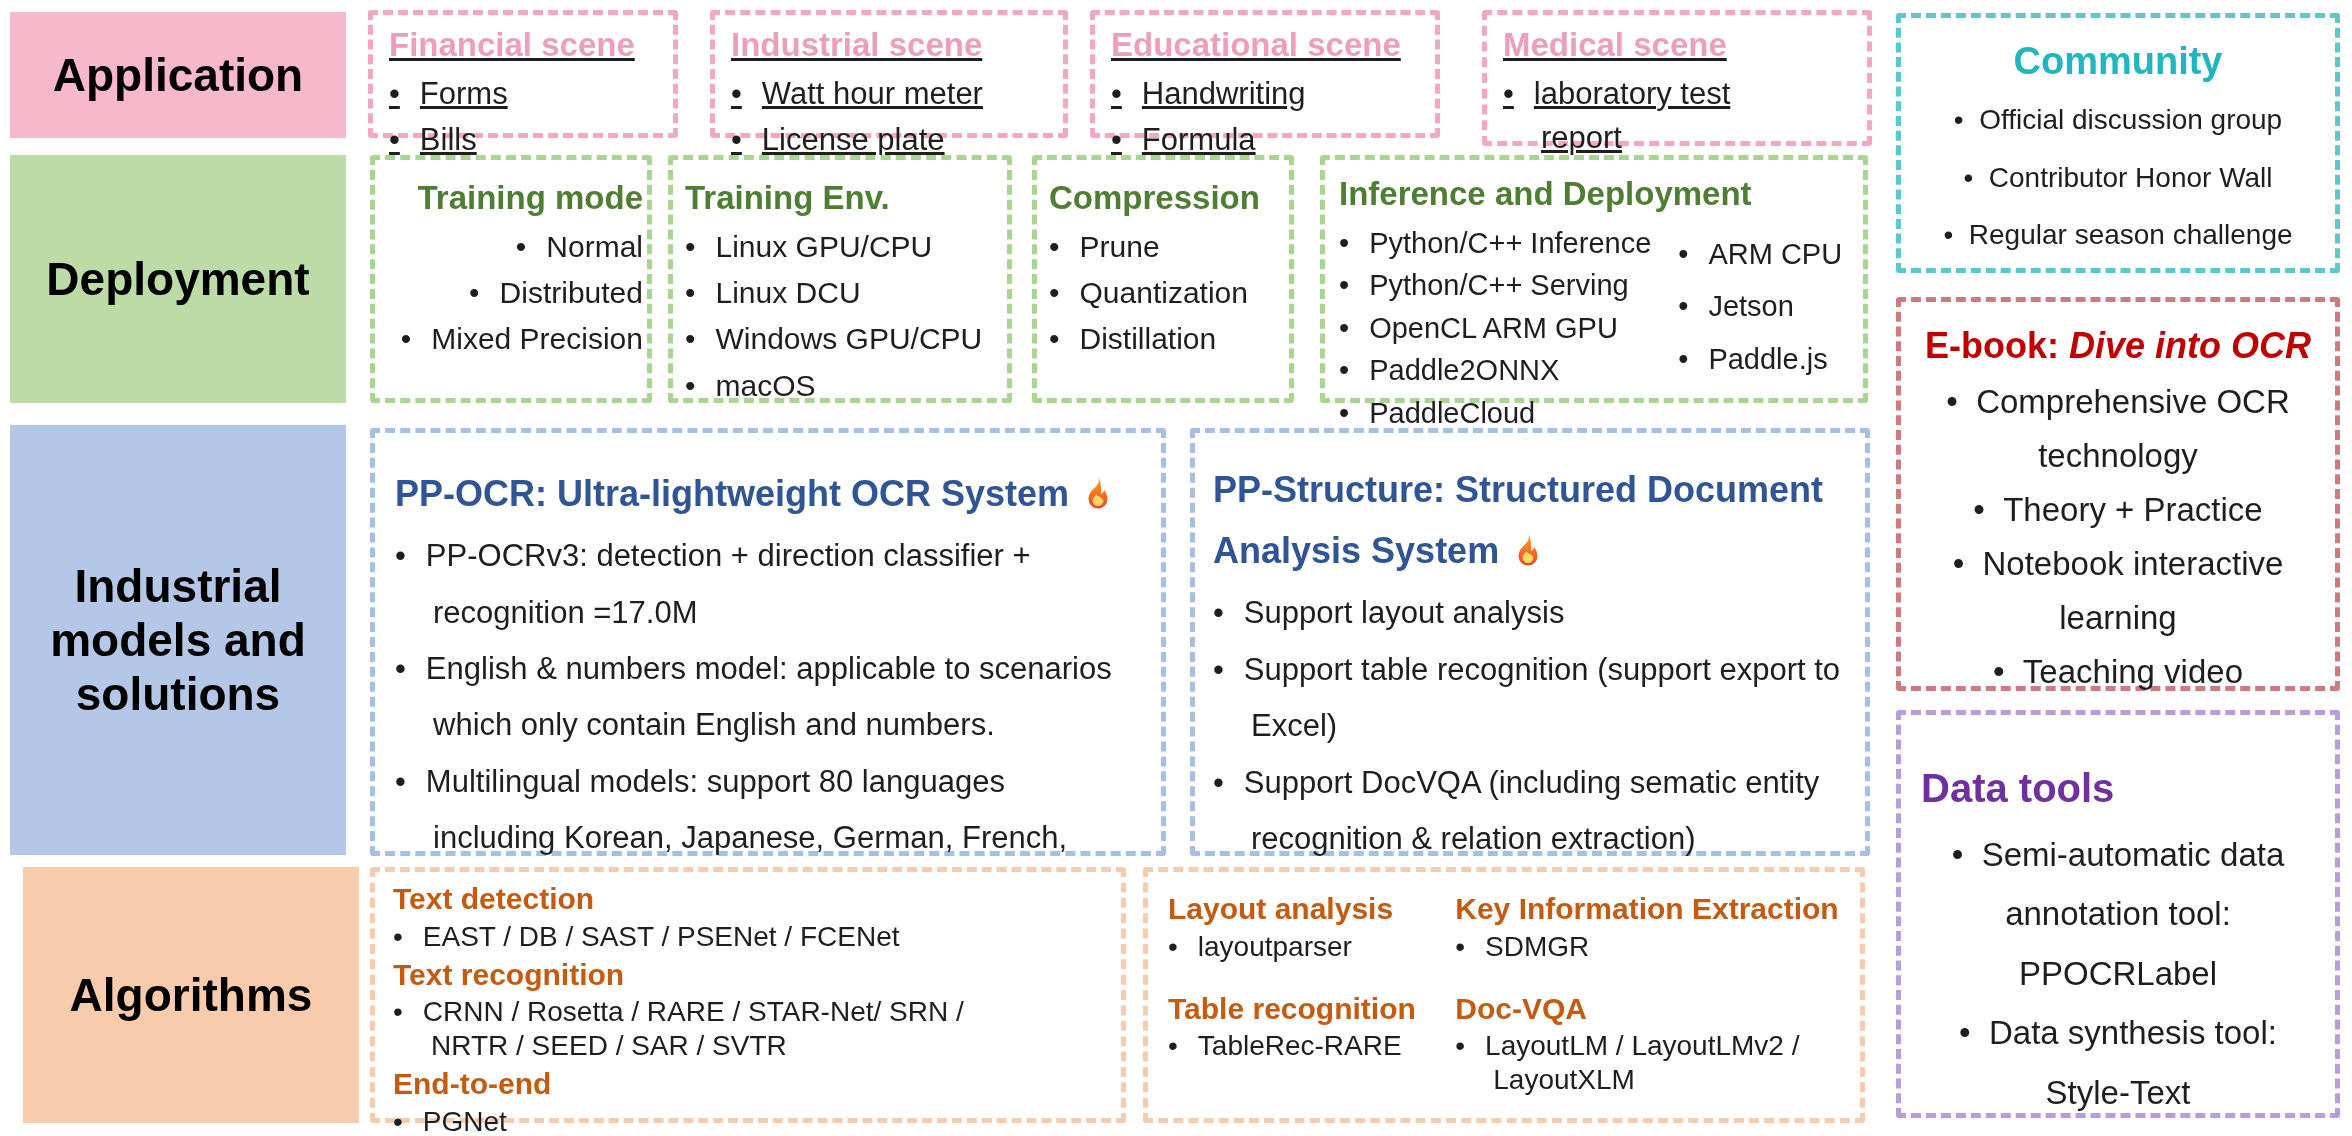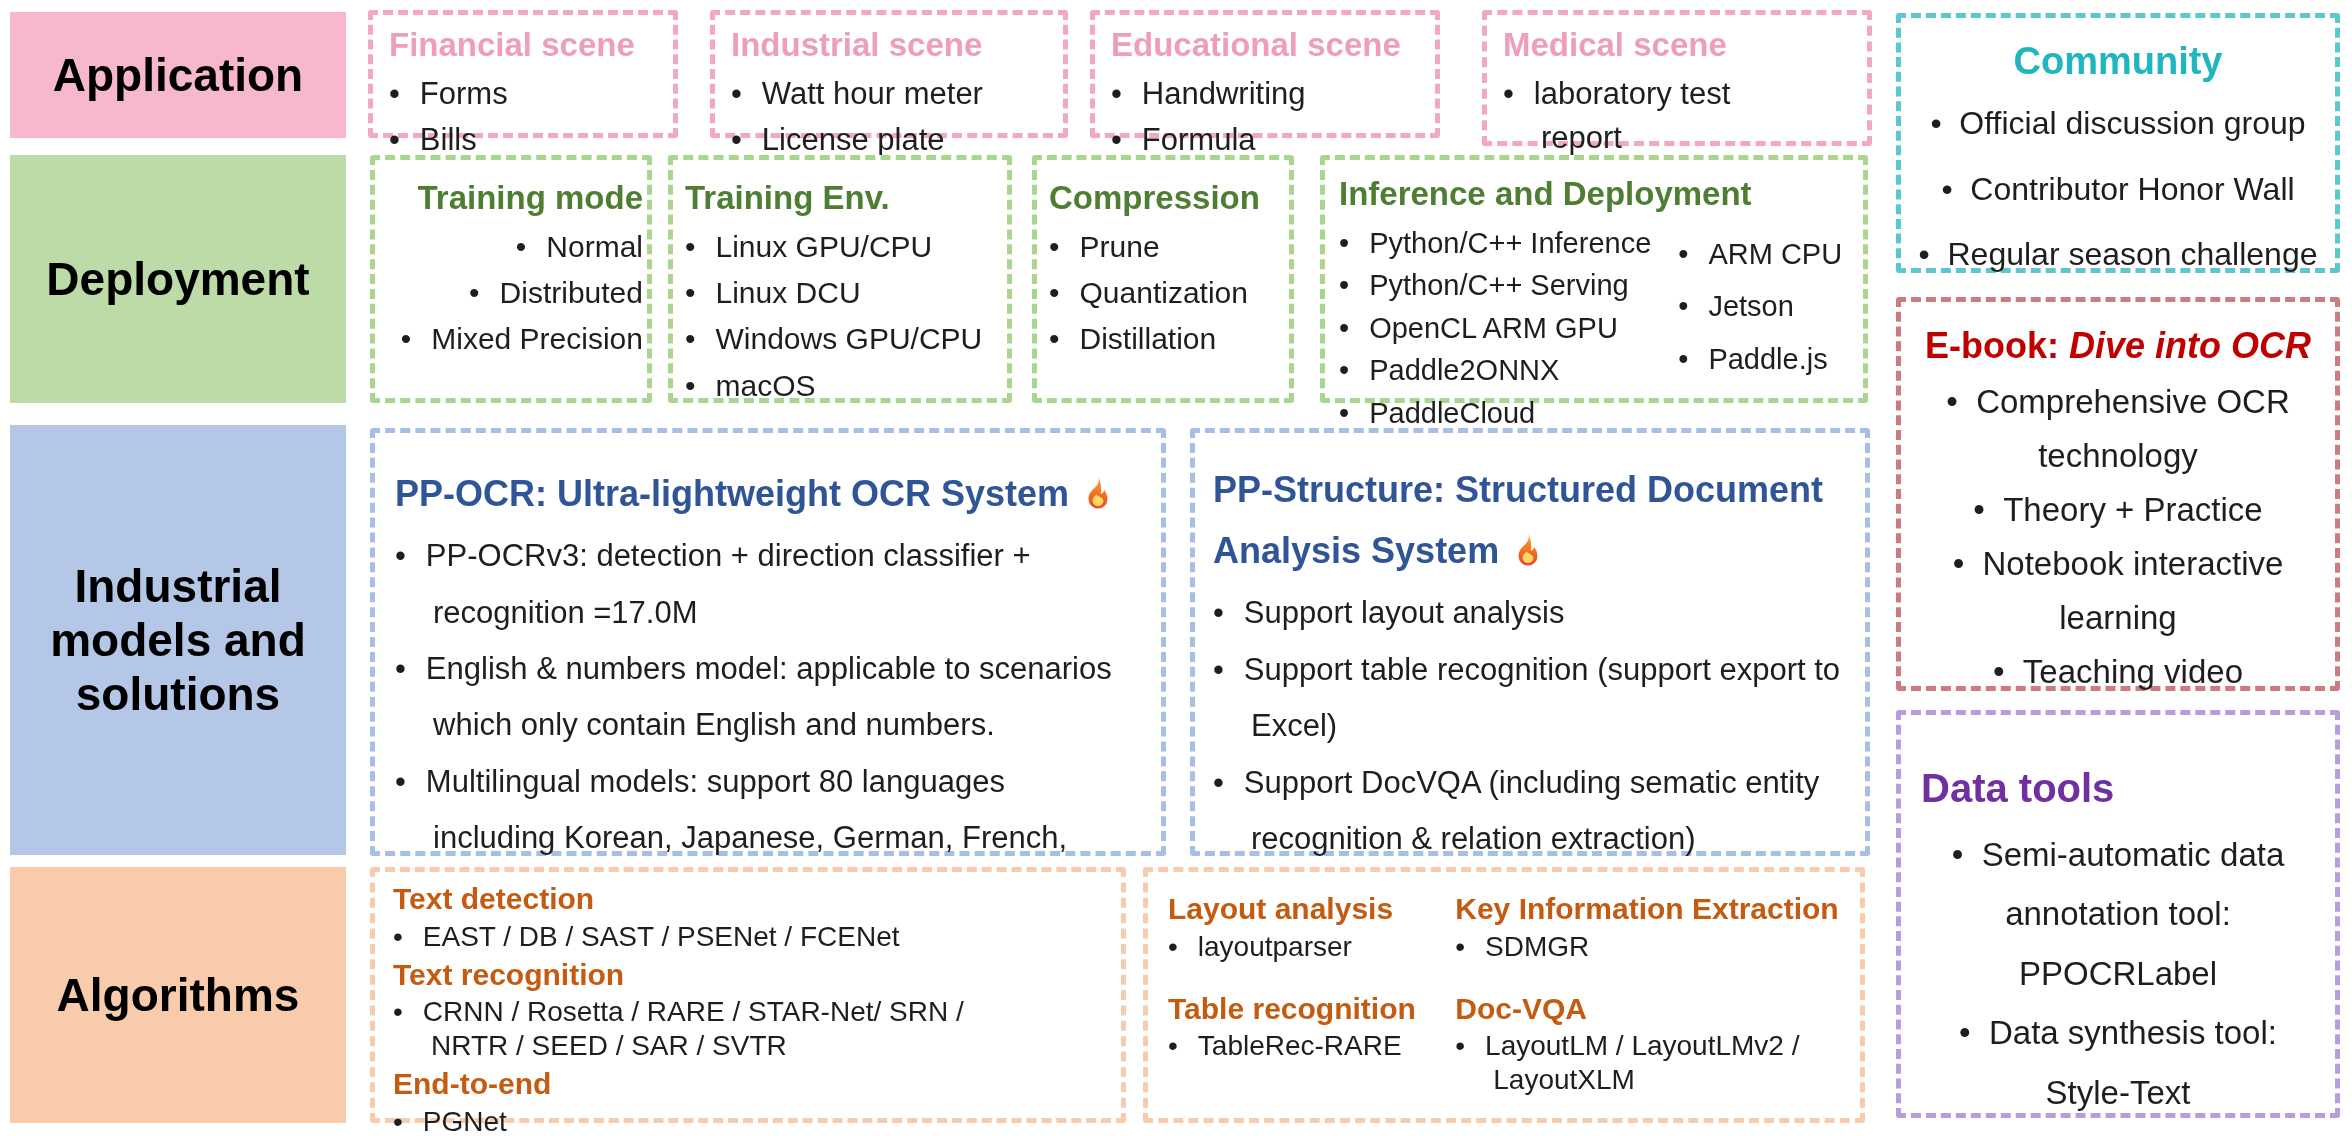--- a/index.html
+++ b/index.html
@@ -8,25 +8,25 @@
     font-family:"Liberation Sans","DejaVu Sans",sans-serif;color:#1e1e1e;overflow:hidden;
   }
   .abs{position:absolute;box-sizing:border-box;}
 
   
   .rowlabel{display:flex;align-items:center;justify-content:center;text-align:center;
     font-weight:700;font-size:46px;line-height:1.18;color:#000000;padding:0 10px;}
   .bg-pink{background:#F8B8CC;}
   .bg-green{background:#BCDBA6;}
   .bg-blue{background:#B4C7E7;}
-  .bg-orange{background:#F8CBAD;}
+  .bg-orange{background:#F8CBAD;margin-left:13px;}
 
   
   .box{border:5px dashed #ccc;border-radius:3px;background:#fff;padding:10px 16px;}
-  .bd-pink{border-color:#F2A8C0;}
+  .bd-pink{border-color:#F2A8C0;text-decoration:underline;}
   .bd-green{border-color:#A9D58F;}
   .bd-blue{border-color:#A6BFE4;}
   .bd-orange{border-color:#F8CBAD;}
   .bd-teal{border-color:#5BC8CE;}
   .bd-red{border-color:#CE7B7F;}
   .bd-purple{border-color:#B79CDE;}
 
   .box-title{font-weight:700;font-size:33px;line-height:1.35;margin:2px 0 4px 0;}
   .t-pink{color:#EE9EBB;}
   .t-green{color:#4E7E32;}
@@ -42,21 +42,21 @@
   .li::before{content:"\2022";margin-right:20px;}
   .dep .li{font-size:30px;line-height:1.48;}
   .inf .li{font-size:29px;line-height:1.4;}
   .ind .li{font-size:31px;line-height:1.82;margin:0;}
   .alg .li{font-size:28px;line-height:1.22;}
   .alg .box-title{font-size:30px;line-height:1.25;margin:0 0 1px 0;}
 
   
   .cli{font-size:33px;text-align:center;}
   .cli::before{content:"\2022\00a0\00a0";}
-  .community .cli{font-size:32px;line-height:2.05;}
+  .community .cli{font-size:28px;line-height:2.05;}
   .ebook .cli{line-height:1.64;}
   .datatools .cli{line-height:1.8;}
 
   .two-col{display:flex;}
   .two-col .col-l{width:66%;}
   .two-col .col-r{width:34%;}
   .grid2{display:grid;grid-template-columns:42% 58%;}
   .sect{margin-bottom:26px;}
 
   .fire{width:38px;height:38px;vertical-align:-6px;margin-left:10px;}

